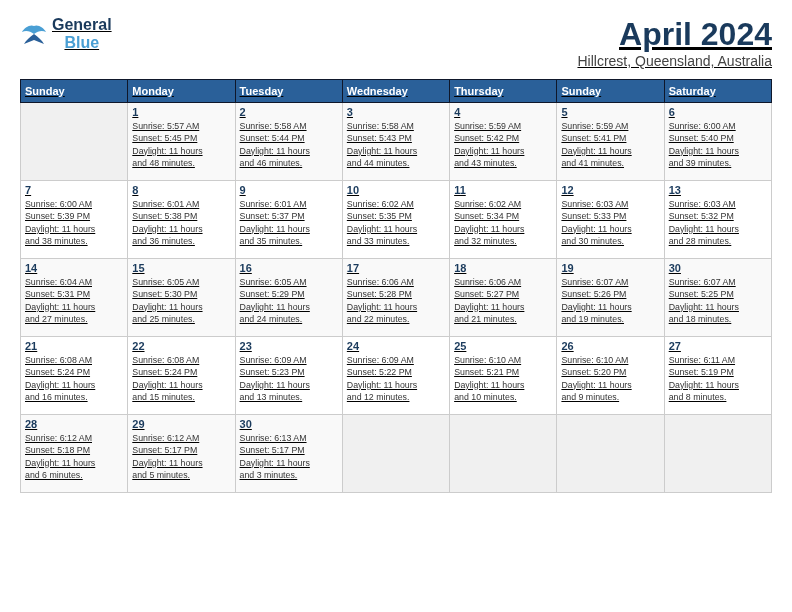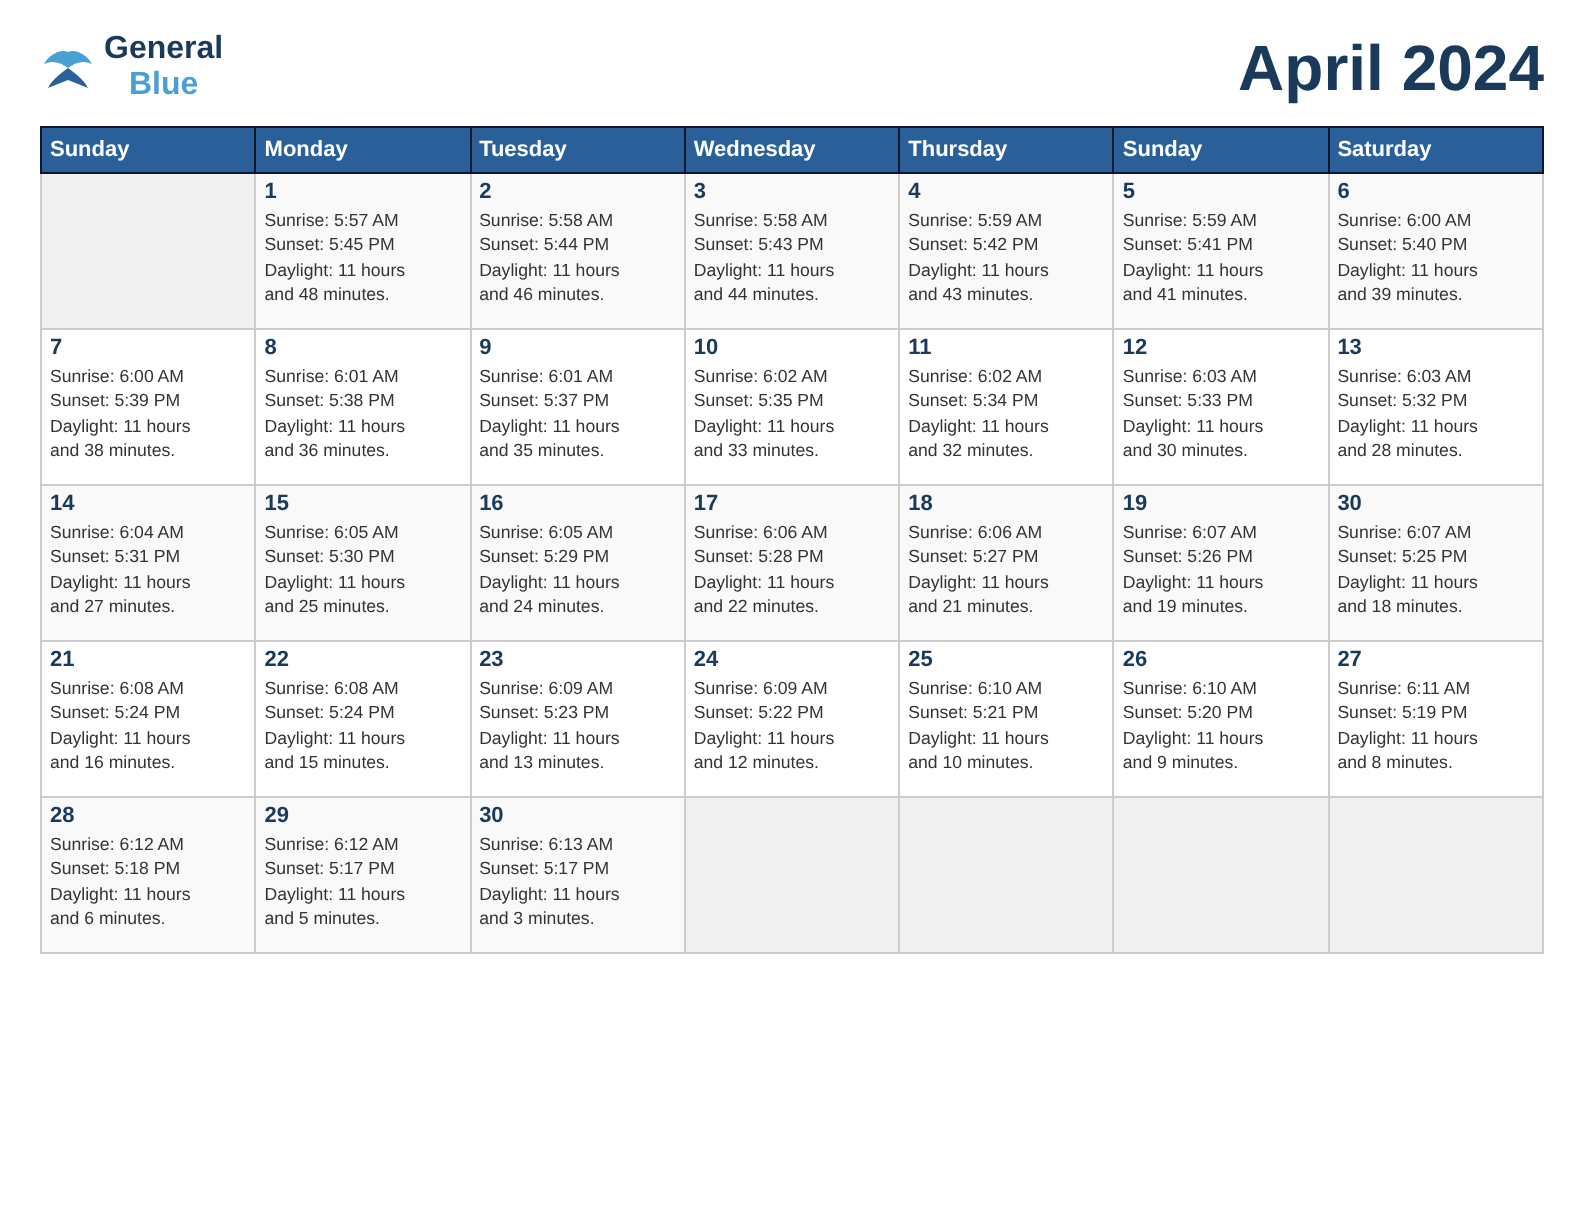--- a/index.html
+++ b/index.html
@@ -7,20 +7,21 @@
       font-family: Arial, sans-serif;
       background: #fff;
       width: 792px;
       height: 612px;
       overflow: hidden;
     }
     .page {
       width: 792px;
       height: 612px;
       padding: 16px 20px 10px 20px;
+      text-decoration: underline;
     }
     .header {
       display: flex;
       justify-content: space-between;
       align-items: flex-start;
       margin-bottom: 10px;
     }
     .logo {
       display: flex;
       align-items: center;
@@ -94,20 +95,21 @@
         <path d="M14 4 C10 2, 4 6, 2 10 C6 8, 10 9, 14 12 C18 9, 22 8, 26 10 C24 6, 18 2, 14 4Z" fill="#4a9fd4"></path>
         <path d="M14 12 C10 15, 6 18, 4 22 L14 18 L24 22 C22 18, 18 15, 14 12Z" fill="#2a6099"></path>
       </svg>
       <div>
         <div style="font-size:16px;font-weight:bold;color:#1a3a5c;">General</div>
         <div style="font-size:16px;font-weight:bold;color:#4a9fd4;text-align:center;">Blue</div>
       </div>
     </div>
     <div class="title-block">
       <div class="month-title">April 2024</div>
+      <div class="location">Hillcrest, Queensland, Australia</div>
     </div>
   </div>
 
   <table>
     <thead>
       <tr>
         <th>Sunday</th>
         <th>Monday</th>
         <th>Tuesday</th>
         <th>Wednesday</th>

